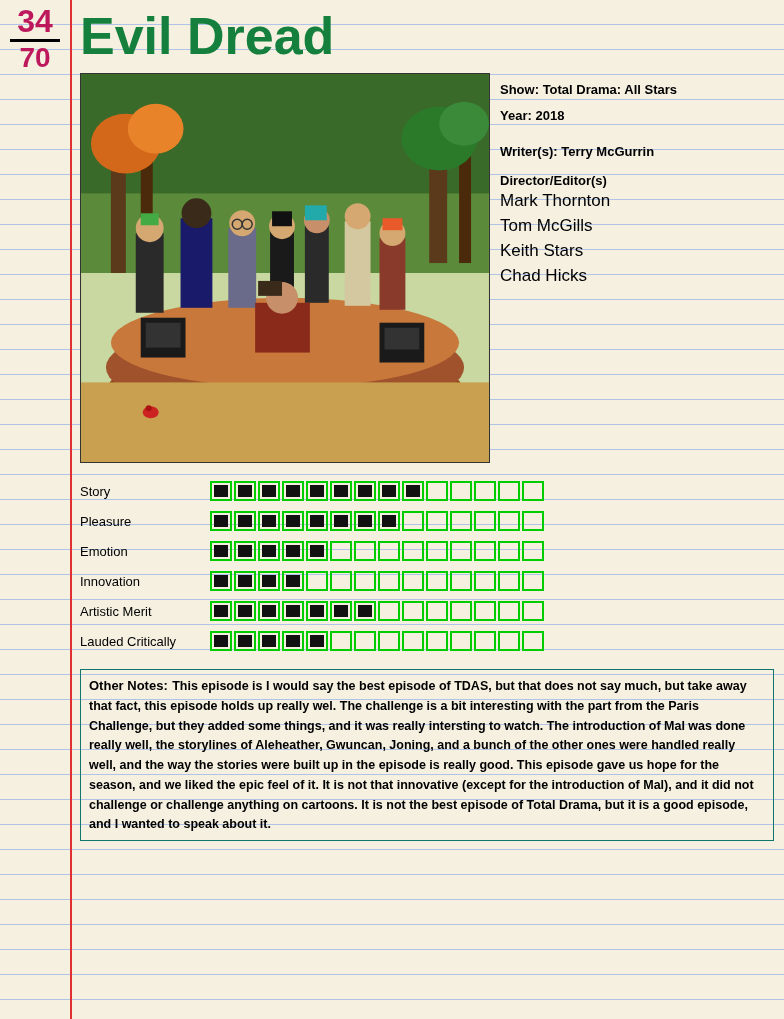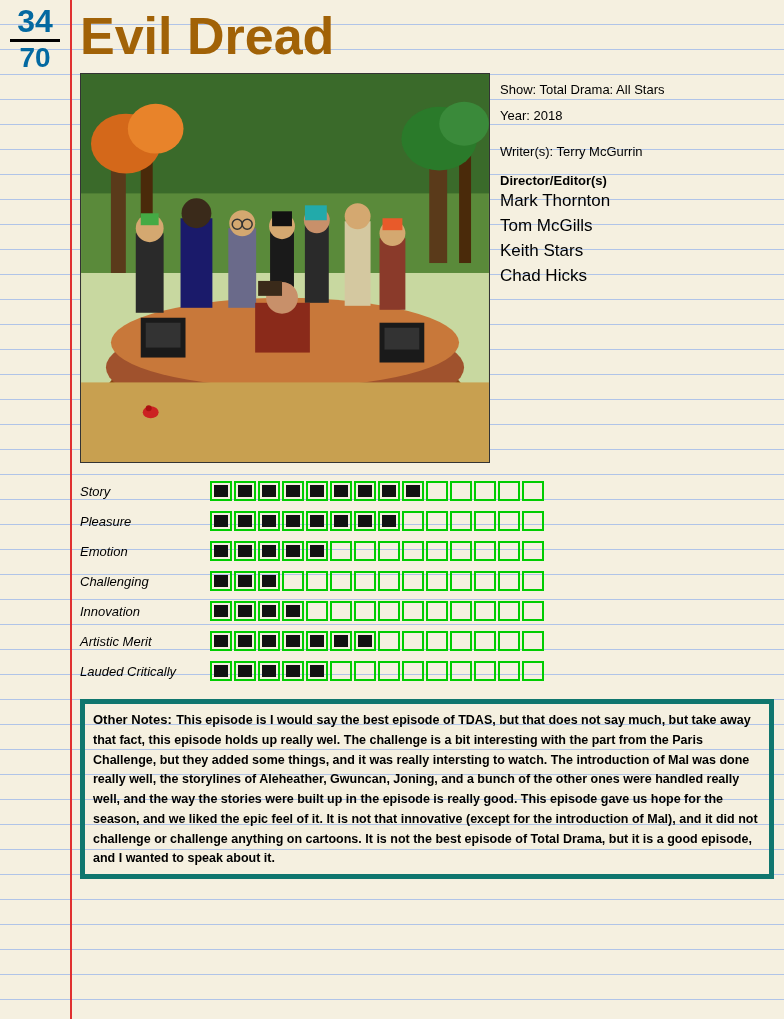--- a/index.html
+++ b/index.html
@@ -54,21 +54,21 @@
 
     .score-box {
       position: absolute;
       left: 5px;
       top: 5px;
       width: 60px;
       text-align: center;
       font-size: 28px;
       font-weight: bold;
       font-family: Arial, sans-serif;
-      color: #0369a1;
+      color: #be185d;
       line-height: 1;
       z-index: 3;
     }
 
     .score-numerator {
       display: block;
       font-size: 32px;
       font-weight: bold;
     }
 
@@ -82,21 +82,21 @@
     .score-denominator {
       display: block;
       font-size: 28px;
       font-weight: bold;
     }
 
     .page-title {
       font-size: 52px;
       font-weight: bold;
       font-family: Arial, sans-serif;
-      color: #a16207;
+      color: #15803d;
       margin-left: 0;
       line-height: 1.1;
     }
 
     
     .main-section {
       display: flex;
       gap: 10px;
       margin-bottom: 12px;
     }
@@ -117,21 +117,21 @@
     }
 
     .info-row {
       font-size: 13px;
       color: #000;
       line-height: 25px;
       border-bottom: 1px solid transparent;
     }
 
     .info-row span {
-      font-weight: normal;
+      font-weight: bold;
       margin-top: 29px;
     }
 
     .info-row.spaced {
       margin-top: 10px;
     }
 
     .info-label {
       font-weight: bold;
     }
@@ -147,21 +147,20 @@
 
     .director-name {
       font-size: 17px;
       line-height: 25px;
     }
 
     
     .ratings-section {
       margin-top: 15px;
       margin-bottom: 15px;
-      font-style: italic;
     }
 
     .rating-row {
       display: flex;
       align-items: center;
       margin-bottom: 4px;
       height: 26px;
     }
 
     .rating-label {
@@ -189,21 +188,21 @@
     .rating-cell.filled::after {
       content: '';
       position: absolute;
       top: 2px; left: 2px; right: 2px; bottom: 2px;
       background: #111;
     }
 
     
     .notes-section {
       margin-top: 10px;
-      border: 5px solid #0f766e;
+      border: 1px solid #0f766e;
       padding: 6px 8px;
     }
 
     .notes-label {
       font-weight: bold;
       font-size: 13px;
       display: inline;
     }
 
     .notes-text {
@@ -381,39 +380,20 @@
           <div class="rating-cell"></div>
           <div class="rating-cell"></div>
           <div class="rating-cell"></div>
           <div class="rating-cell"></div>
           <div class="rating-cell"></div>
           <div class="rating-cell"></div>
           <div class="rating-cell"></div>
         </div>
       </div>
       <div class="rating-row">
-        <div class="rating-label">Challenging</div>
-        <div class="rating-grid">
-          <div class="rating-cell filled"></div>
-          <div class="rating-cell filled"></div>
-          <div class="rating-cell filled"></div>
-          <div class="rating-cell"></div>
-          <div class="rating-cell"></div>
-          <div class="rating-cell"></div>
-          <div class="rating-cell"></div>
-          <div class="rating-cell"></div>
-          <div class="rating-cell"></div>
-          <div class="rating-cell"></div>
-          <div class="rating-cell"></div>
-          <div class="rating-cell"></div>
-          <div class="rating-cell"></div>
-          <div class="rating-cell"></div>
-        </div>
-      </div>
-      <div class="rating-row">
         <div class="rating-label">Innovation</div>
         <div class="rating-grid">
           <div class="rating-cell filled"></div>
           <div class="rating-cell filled"></div>
           <div class="rating-cell filled"></div>
           <div class="rating-cell filled"></div>
           <div class="rating-cell"></div>
           <div class="rating-cell"></div>
           <div class="rating-cell"></div>
           <div class="rating-cell"></div>

